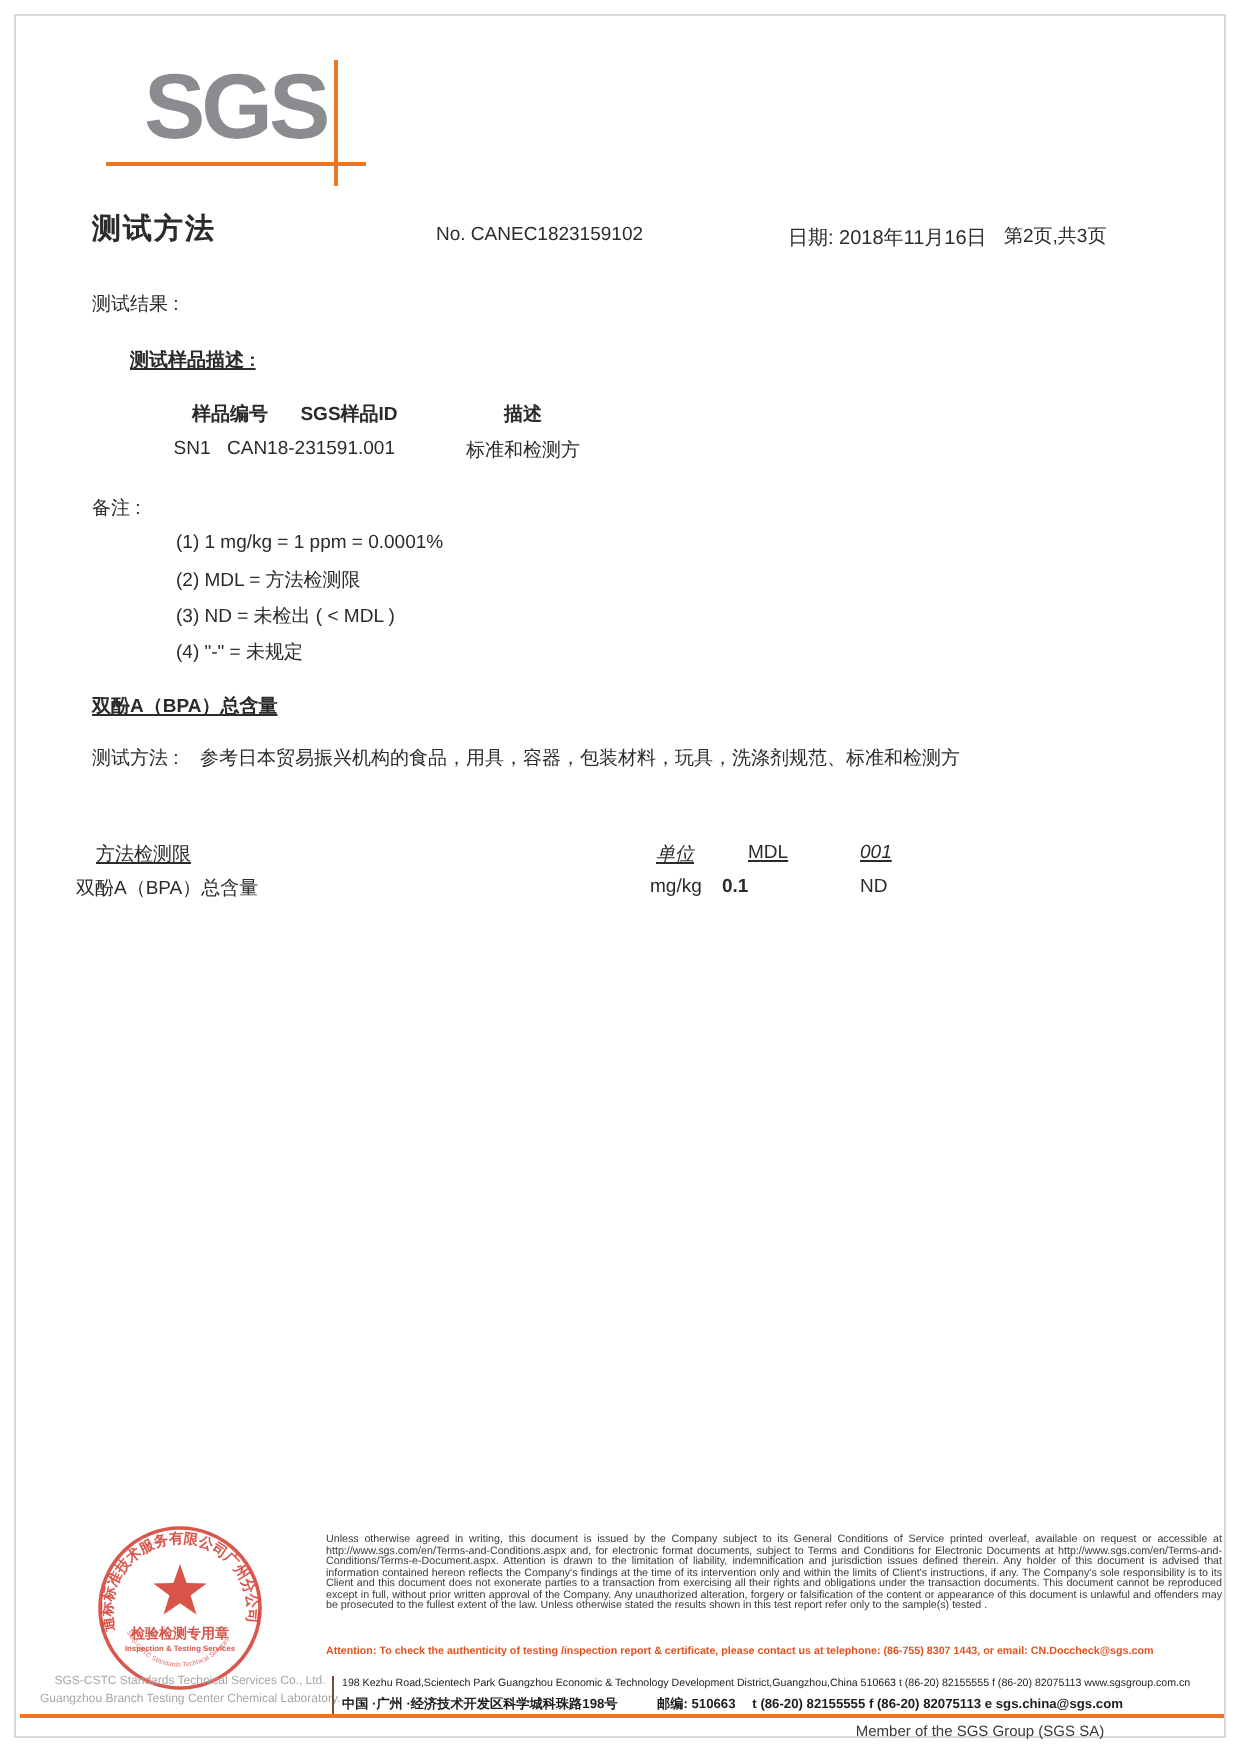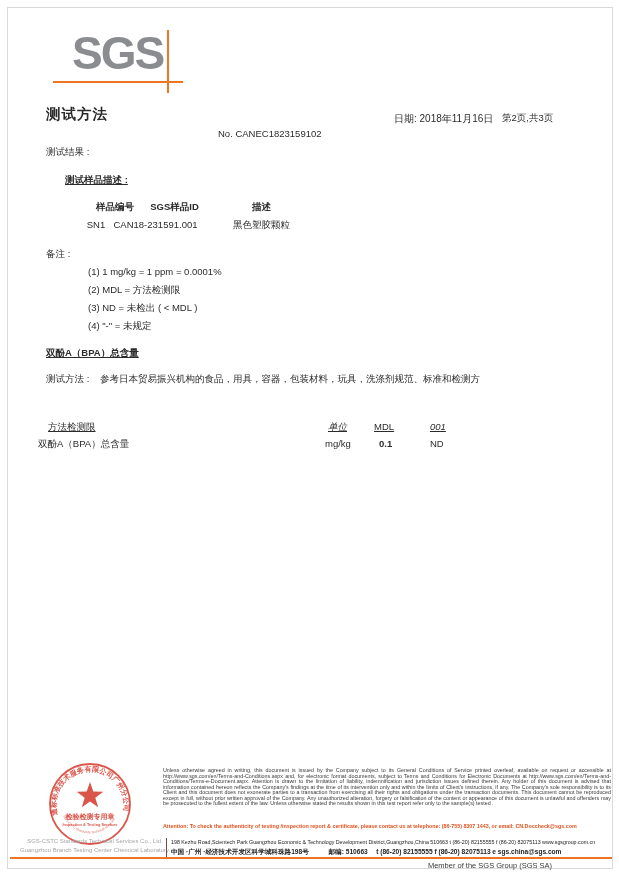--- a/index.html
+++ b/index.html
@@ -10,21 +10,21 @@
   .page-border{position:absolute;left:7px;top:7px;right:6px;bottom:6px;border:1px solid #d9d9d9;pointer-events:none;}
   .abs{position:absolute;white-space:nowrap;}
 
   
   .logo-text{left:72px;top:30px;font-size:46px;font-weight:bold;color:#8a8c8f;letter-spacing:-2px;line-height:1;}
   .logo-hline{left:53px;top:81px;width:130px;height:2px;background:#ee7623;}
   .logo-vline{left:167px;top:30px;width:2px;height:63px;background:#ee7623;}
 
   
   .doc-title{left:46px;top:105px;font-size:14.5px;font-weight:bold;letter-spacing:1px;}
-  .report-no{left:218px;top:112px;font-size:9.5px;margin-top:16px;}
+  .report-no{left:218px;top:112px;font-size:9.5px;}
   .report-date{left:394px;top:112px;font-size:10px;}
   .page-info{left:502px;top:112px;font-size:9.5px;}
 
   .body-txt{font-size:9.5px;}
   .b{font-weight:bold;padding-left:19px;}
   .u{text-decoration:underline;}
   .i{font-style:italic;}
 
   .results-label{left:46px;top:146px;}
   .sample-desc-label{left:46px;top:174px;}
@@ -49,21 +49,21 @@
   .method-l0{left:100px;top:373px;}
   .method-l1{left:100px;top:392px;}
 
   
   .rt-h0{left:48px;top:421px;}
   .rt-h1{left:328px;top:421px;}
   .rt-h2{left:374px;top:421px;}
   .rt-h3{left:430px;top:421px;}
   .rt-c0{left:38px;top:438px;}
   .rt-c1{left:325px;top:438px;}
-  .rt-c2{left:379px;top:438px;font-weight:bold;}
+  .rt-c2{left:361px;top:438px;font-weight:bold;}
   .rt-c3{left:430px;top:438px;}
 
   
   .stamp-svg{position:absolute;left:47px;top:761px;width:86px;height:86px;}
   .company-l1{left:20px;top:838px;width:150px;text-align:center;font-size:6px;color:#a6a6a6;}
   .company-l2{left:20px;top:847px;width:150px;text-align:center;font-size:6px;color:#a6a6a6;}
   .legal{position:absolute;left:163px;top:768px;width:448px;font-size:5.35px;line-height:5.55px;
          text-align:justify;color:#3a3a3a;white-space:normal;}
   .attention{position:absolute;left:163px;top:824px;width:448px;font-size:5.35px;line-height:5.8px;
          font-weight:bold;color:#e0521f;white-space:normal;}
@@ -89,21 +89,21 @@
   <div class="abs page-info">第2页,共3页</div>
 
   <div class="abs body-txt results-label">测试结果 :</div>
   <div class="abs body-txt b u sample-desc-label">测试样品描述 :</div>
 
   <div class="abs body-txt b st-h0">样品编号</div>
   <div class="abs body-txt b st-h1">SGS样品ID</div>
   <div class="abs body-txt b st-h2">描述</div>
   <div class="abs body-txt st-c0">SN1</div>
   <div class="abs body-txt st-c1">CAN18-231591.001</div>
-  <div class="abs body-txt st-c2">黑色塑胶颗粒</div>
+  <div class="abs body-txt st-c2">标准和检测方</div>
 
   <div class="abs body-txt remarks-label">备注 :</div>
   <div class="abs body-txt rem0">(1) 1 mg/kg = 1 ppm = 0.0001%</div>
   <div class="abs body-txt rem1">(2) MDL = 方法检测限</div>
   <div class="abs body-txt rem2">(3) ND = 未检出 ( &lt; MDL )</div>
   <div class="abs body-txt rem3">(4) "-" = 未规定</div>
 
   <div class="abs body-txt bpa-heading">双酚A（BPA）总含量</div>
 
   <div class="abs body-txt method-label">测试方法 :</div>

